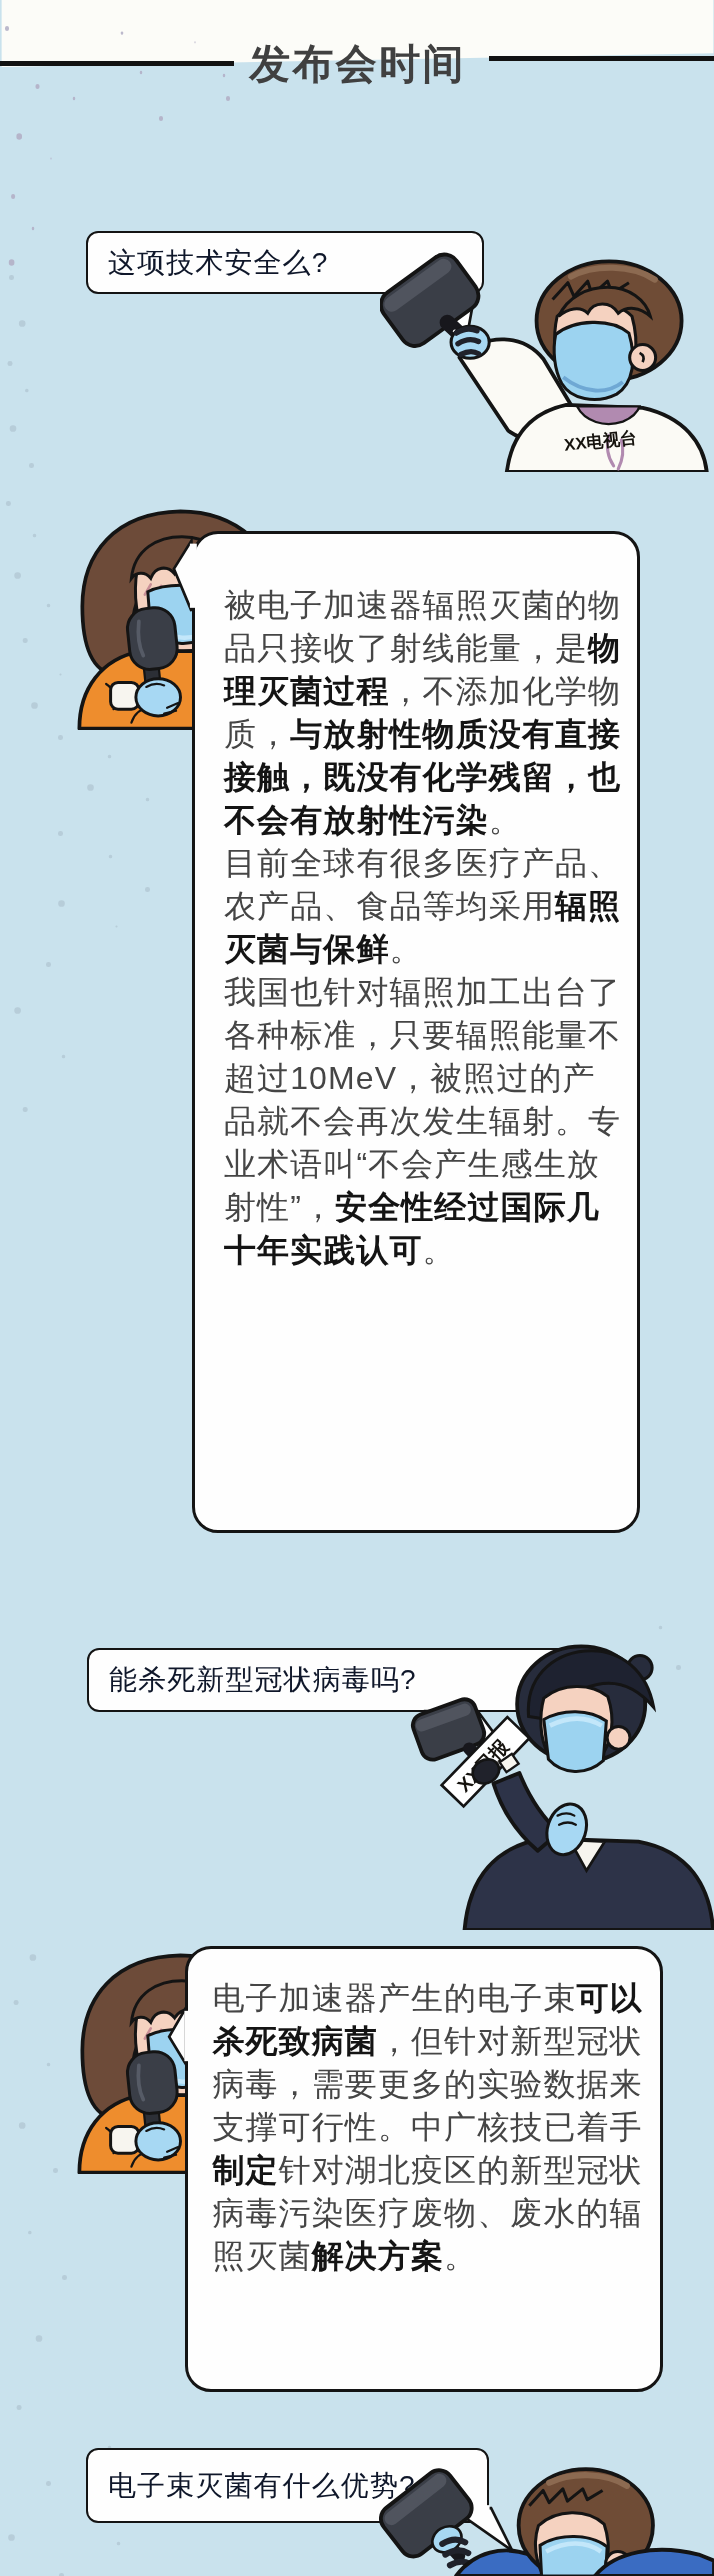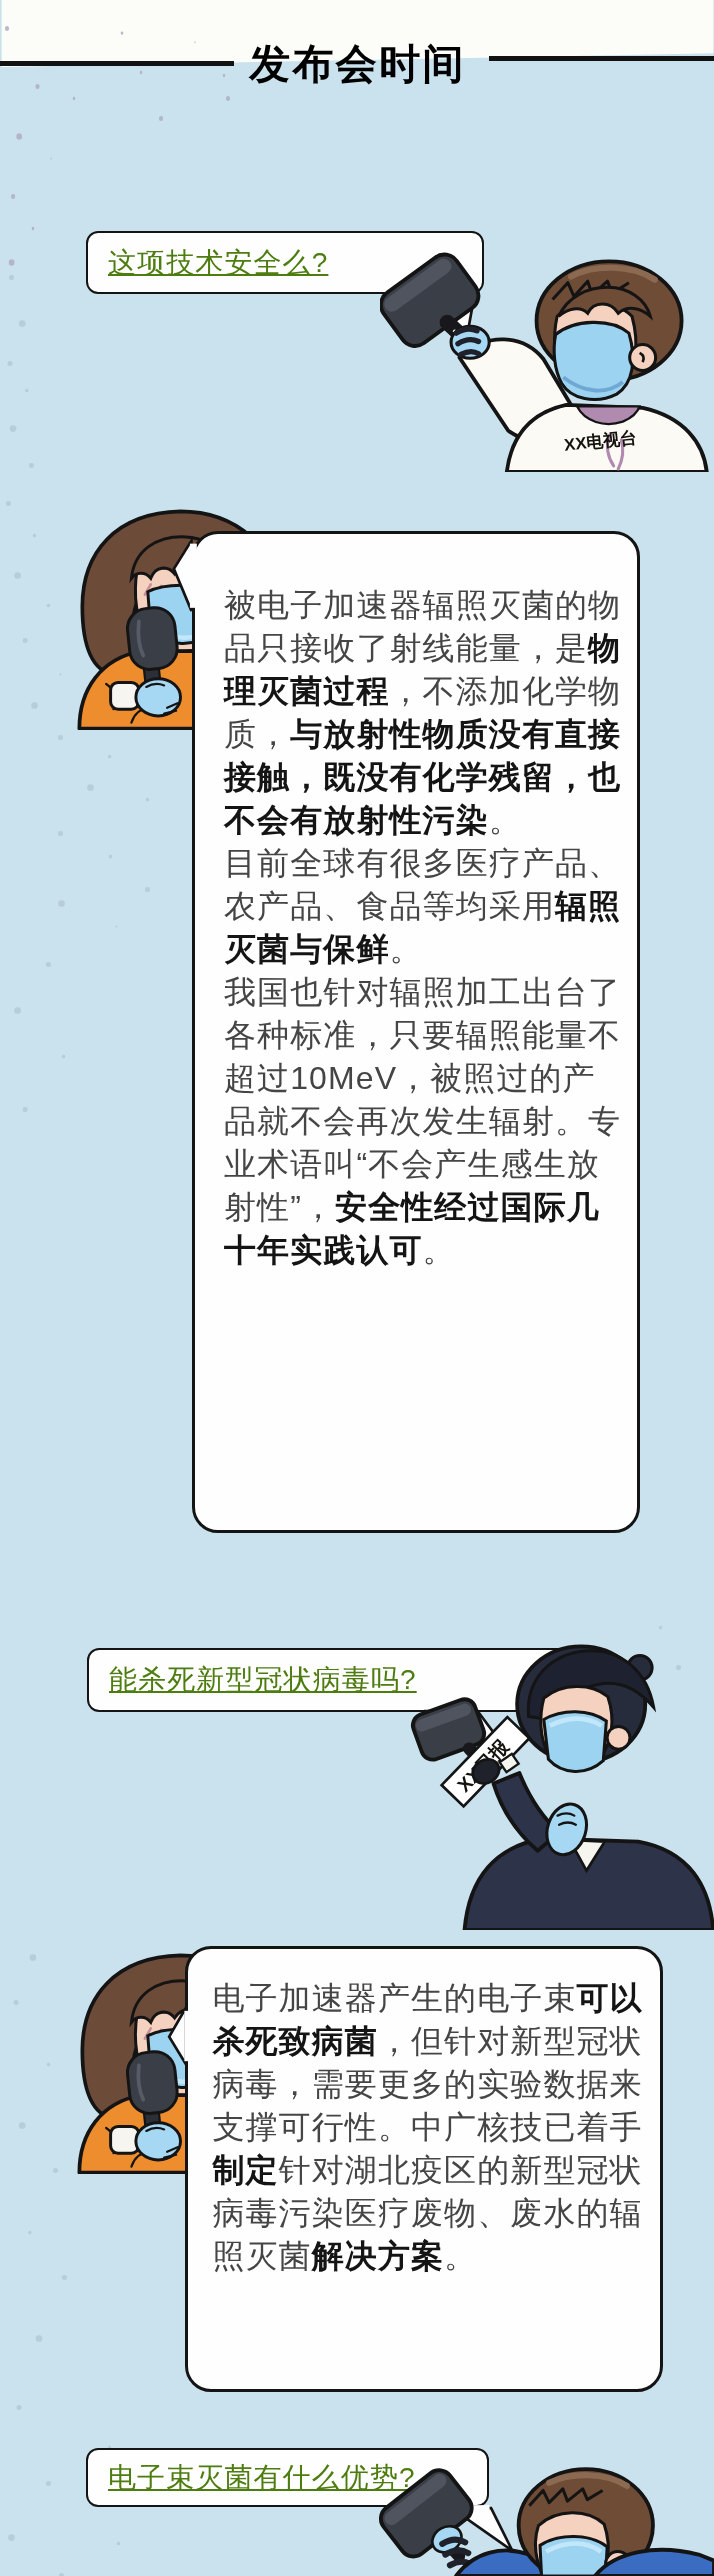--- a/index.html
+++ b/index.html
@@ -7,21 +7,21 @@
     position:relative;width:715px;height:2576px;margin:0 auto;
     background:#c9e2ed;overflow:hidden;
     font-family:"Liberation Sans","DejaVu Sans",sans-serif;
   }
   .abs{position:absolute;}
   
   .top-band{left:0;top:0;width:715px;height:73px;z-index:1;}
   .hline{height:4.6px;background:#121212;z-index:3;}
   .page-title{
     left:243px;top:37px;width:229px;text-align:center;z-index:3;
-    font-size:41px;font-weight:bold;letter-spacing:2.3px;color:#000000;
+    font-size:41px;font-weight:bold;letter-spacing:2.3px;color:#404040;
   }
   
   .dots{width:4.6px;height:4.6px;border-radius:50%;z-index:2;}
   .dots-a{left:4.6px;top:26px;background:#b2aec5;opacity:.85;
     box-shadow:30.5px 58px 0 0 #b2aec5,67px 70px 0 -0.8px #b2aec5,92px 35px 0 0 #b2aec5,
     134px 44px 0 -0.8px #b2aec5,154px 90px 0 0 #b2aec5,217px 47px 0 -0.8px #b2aec5,
     221px 70px 0 0 #b2aec5,115px 4.6px 0 -0.8px #b2aec5,188px 13.7px 0 -1.5px #b2aec5,
     12.2px 108px 0 0.8px #b2aec5,44px 130px 0 -1.5px #b2aec5,6.1px 168px 0 0 #b2aec5,
     26px 200px 0 -0.8px #b2aec5,4.6px 234px 0 0.8px #b2aec5;}
   .dots-b{left:9.2px;top:275px;background:#b7cdd9;
@@ -35,32 +35,32 @@
     37px 687px 0 0 #b7cdd9,6.1px 733px 0 0.8px #b7cdd9,52px 779px 0 -0.8px #b7cdd9,
     13.7px 832px 0 0 #b7cdd9,649px 1350px 0 -0.8px #b7cdd9,667px 1390px 0 0 #b7cdd9,
     21.4px 1680px 0 0.8px #b7cdd9,4.6px 1725px 0 0 #b7cdd9,37px 1787px 0 -0.8px #b7cdd9,
     10.7px 1848px 0 0.8px #b7cdd9,44px 1893px 0 0 #b7cdd9,18.3px 1955px 0 -0.8px #b7cdd9,
     53px 2000px 0 0 #b7cdd9,27.5px 2061px 0 0.8px #b7cdd9,7.6px 2130px 0 0 #b7cdd9,
     98px 2170px 0 -0.8px #b7cdd9,37px 2206px 0 0 #b7cdd9,0px 2260px 0 0.8px #b7cdd9,
     107px 2266px 0 -0.8px #b7cdd9,50px 2298px 0 0 #b7cdd9;}
   
   .bubble{background:#fefefe;border:3.1px solid #141414;box-sizing:border-box;z-index:3;}
   .q-bubble{border-width:2.7px;border-radius:12.2px;display:flex;align-items:center;
-    font-size:28px;letter-spacing:1.1px;color:#4d7c0f;padding-left:20px;text-decoration:underline;}
+    font-size:28px;letter-spacing:1.1px;color:#0f172a;padding-left:20px;}
   .a-bubble{border-radius:26px;}
   .a-text{font-size:32px;line-height:43px;letter-spacing:1.1px;color:#454545;}
   .a-text p{margin:0;}
   .a-text .b{font-weight:bold;color:#141414;}
   .q1{left:86px;top:231px;width:398px;height:63px;}
   .a1{left:192px;top:531px;width:448px;height:1002px;}
   .a1 .a-text{padding:50px 10.7px 0 29px;}
   .q2{left:87px;top:1648px;width:487px;height:64px;}
   .a2{left:185px;top:1946px;width:478px;height:446px;}
   .a2 .a-text{padding:27.5px 13px 0 24.4px;}
-  .q3{left:86px;top:2448px;width:403px;height:59px;}
+  .q3{left:86px;top:2448px;width:403px;height:75px;}
   .tail{z-index:3;overflow:visible;}
   .fig{z-index:4;}
   .fig-behind{z-index:2;}
   svg text{font-family:"Liberation Sans","DejaVu Sans",sans-serif;}
 </style>
 </head>
 <body>
 
 <div class="page">
 

